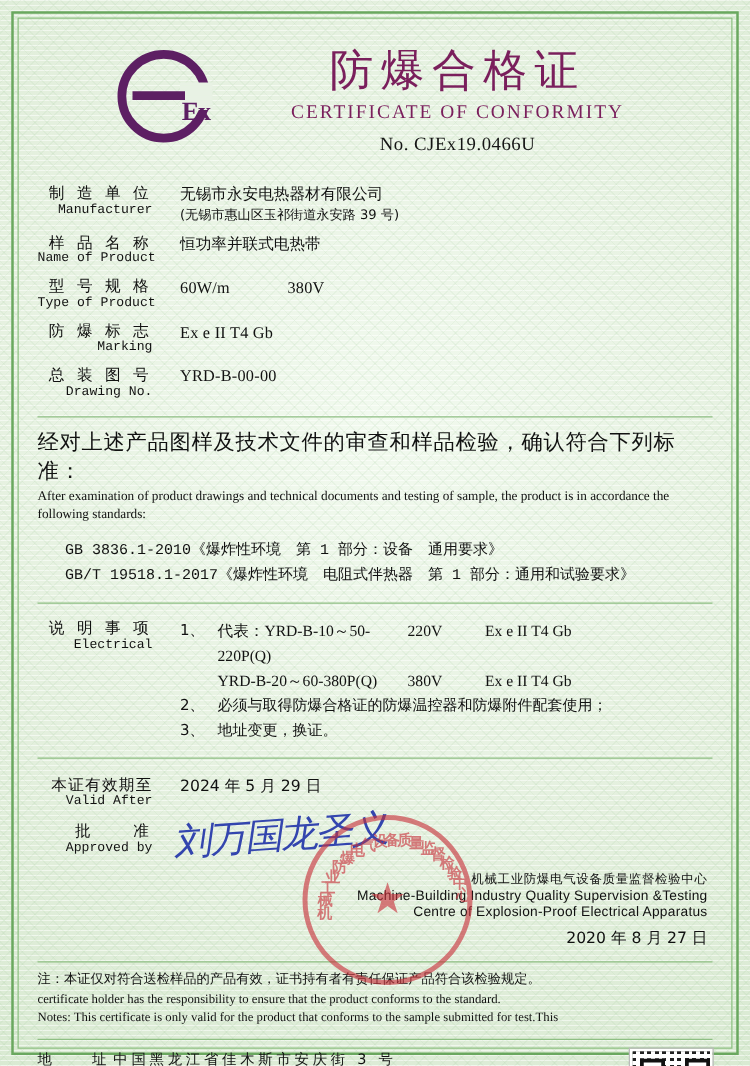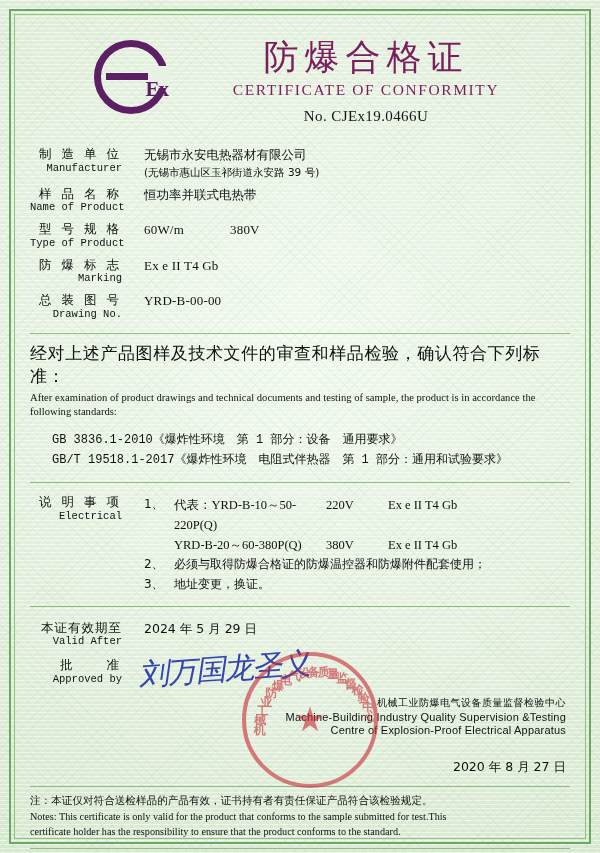--- a/index.html
+++ b/index.html
@@ -278,21 +278,21 @@
     font-family:Liberation Sans, sans-serif;
     font-size:11px;
     color:#111;
     letter-spacing:.2px;
     margin-top:1px;
   }
   .iss-date{
     font-family:"DejaVu Sans", sans-serif;
     font-size:12.5px;
     color:#111;
-    margin-top:23px;
+    margin-top:6px;
   }
 
   
   .notes{
     margin-top:10px;
     border-top:1px solid #8fbf84;
     padding-top:6px;
   }
   .note-cn{
     font-family:"DejaVu Sans", sans-serif;
@@ -523,22 +523,22 @@
       <div class="issuer">
         <div class="iss-cn">机械工业防爆电气设备质量监督检验中心</div>
         <div class="iss-en1">Machine-Building Industry Quality Supervision &amp;Testing</div>
         <div class="iss-en2">Centre of Explosion-Proof Electrical Apparatus</div>
         <div class="iss-date">2020 年 8 月 27 日</div>
       </div>
     </div>
 
     <div class="notes">
       <div class="note-cn">注：本证仅对符合送检样品的产品有效，证书持有者有责任保证产品符合该检验规定。</div>
+      <div class="note-en">certificate holder has the responsibility to ensure that the product conforms to the standard.</div>
       <div class="note-en">Notes: This certificate is only valid for the product that conforms to the sample submitted for test.This</div>
-      <div class="note-en">certificate holder has the responsibility to ensure that the product conforms to the standard.</div>
     </div>
 
     <div class="footer">
       <div class="f-left">
         <div class="f-line">
           <span class="cn">地　　址</span>
           <span class="cn">中国黑龙江省佳木斯市安庆街 3 号</span>
         </div>
 
       </div>

